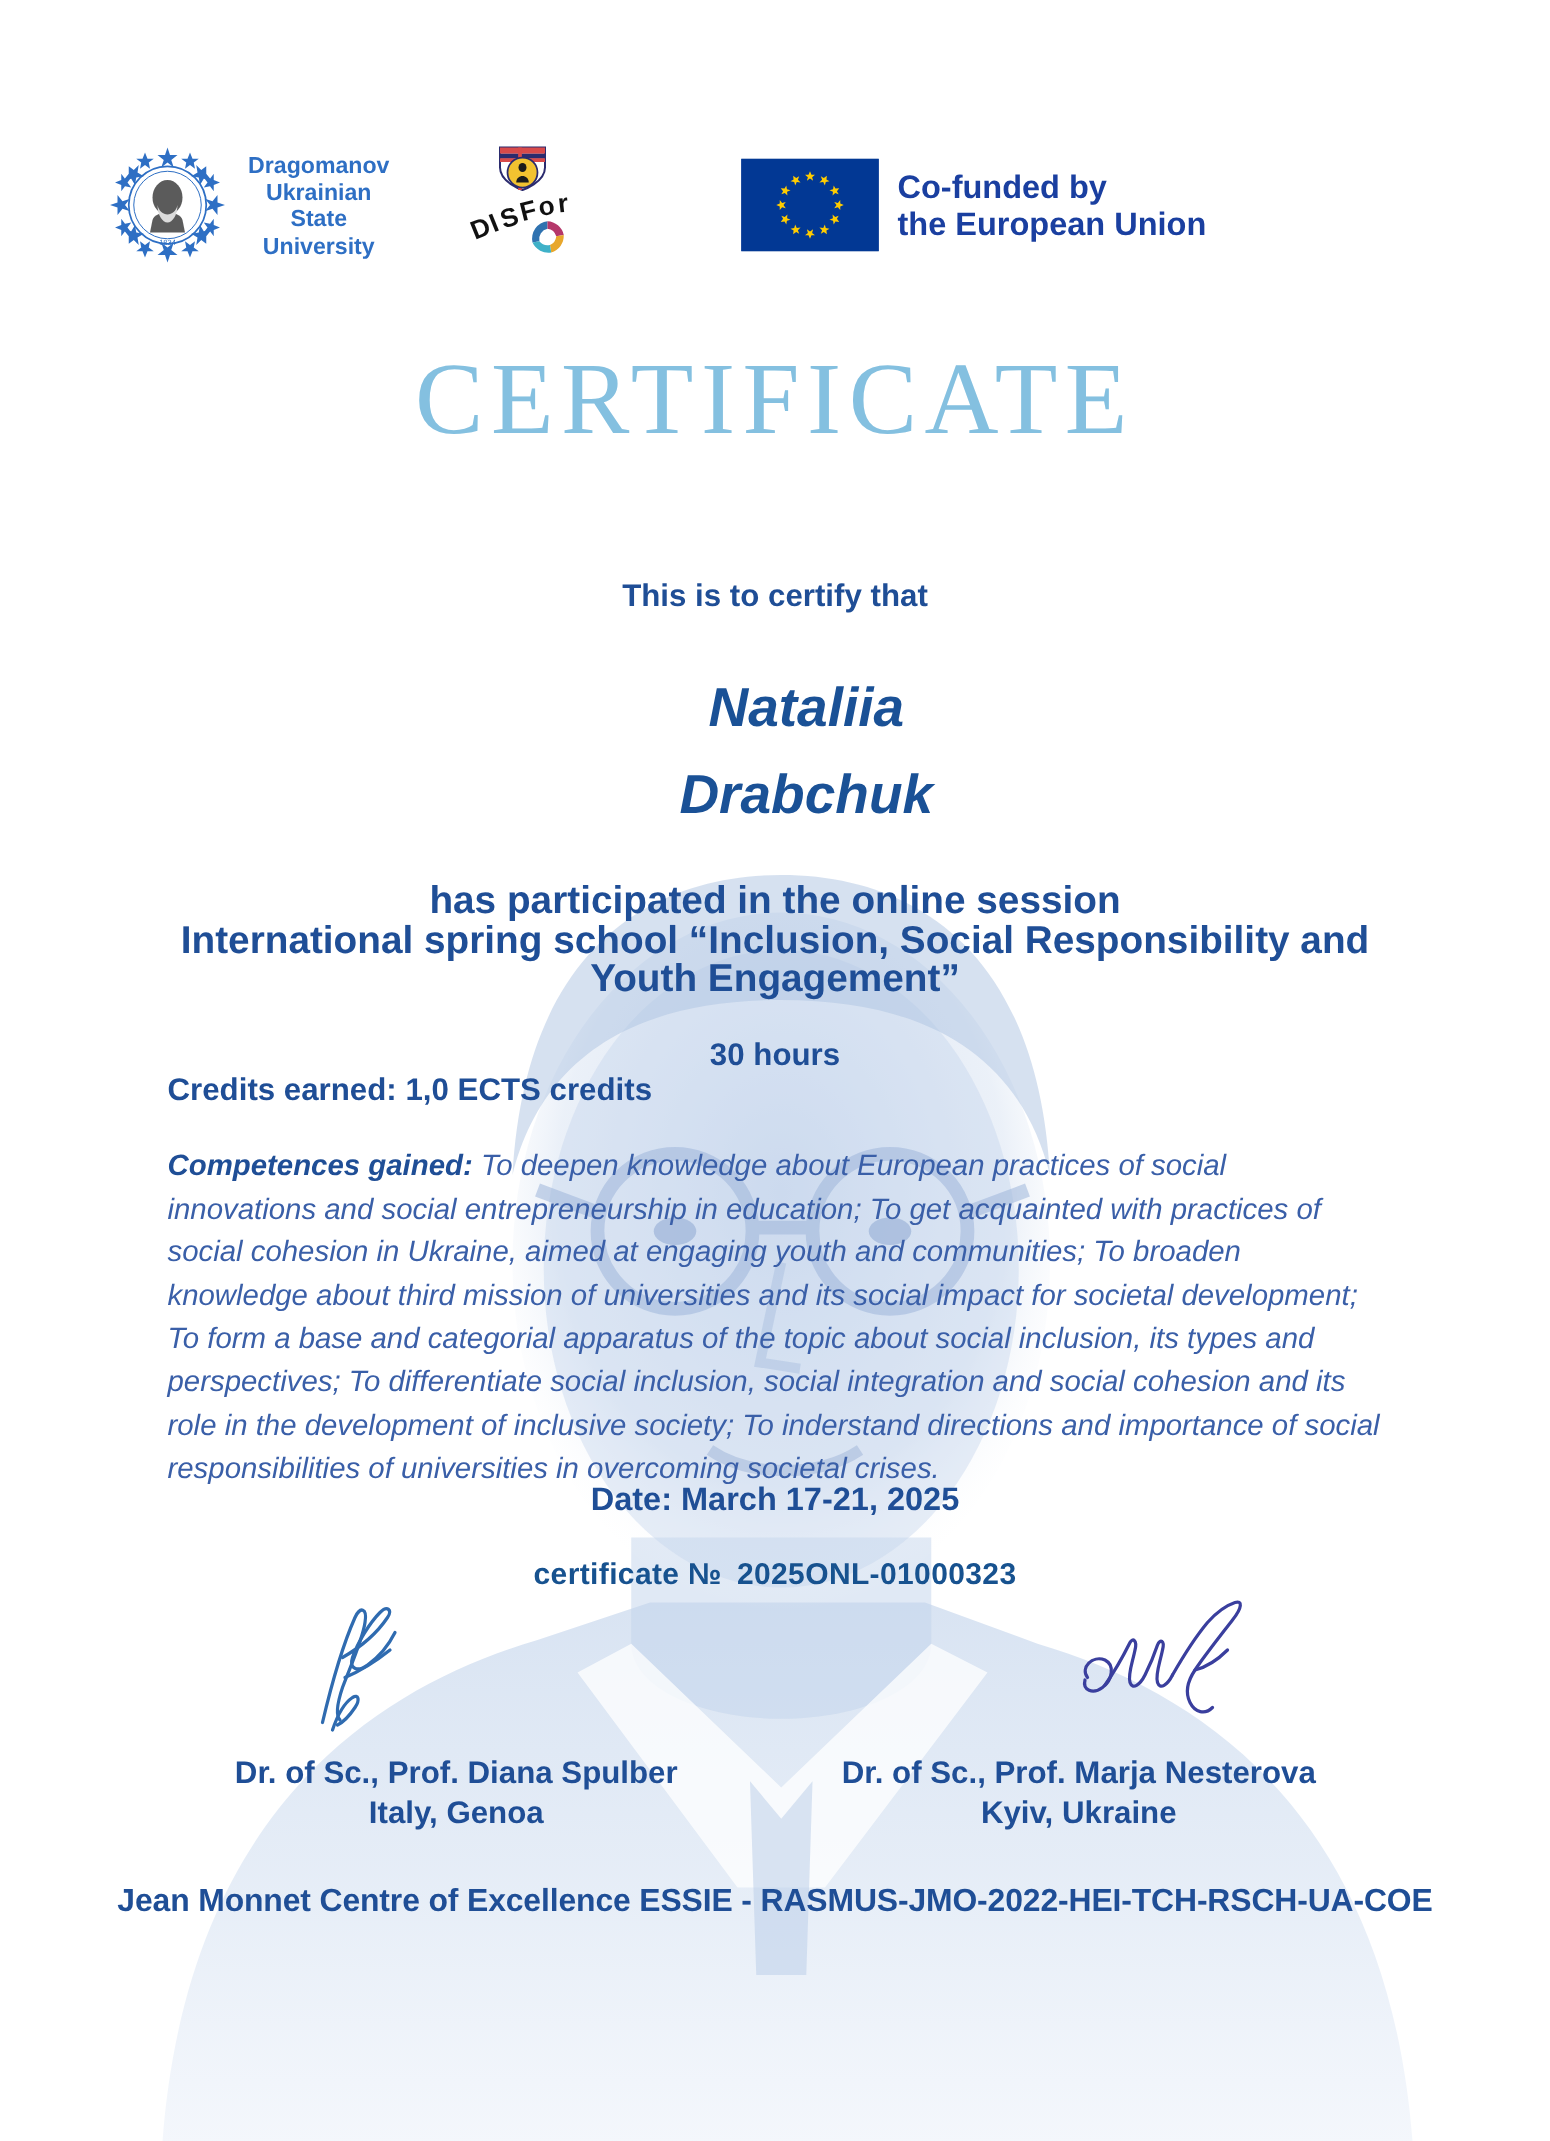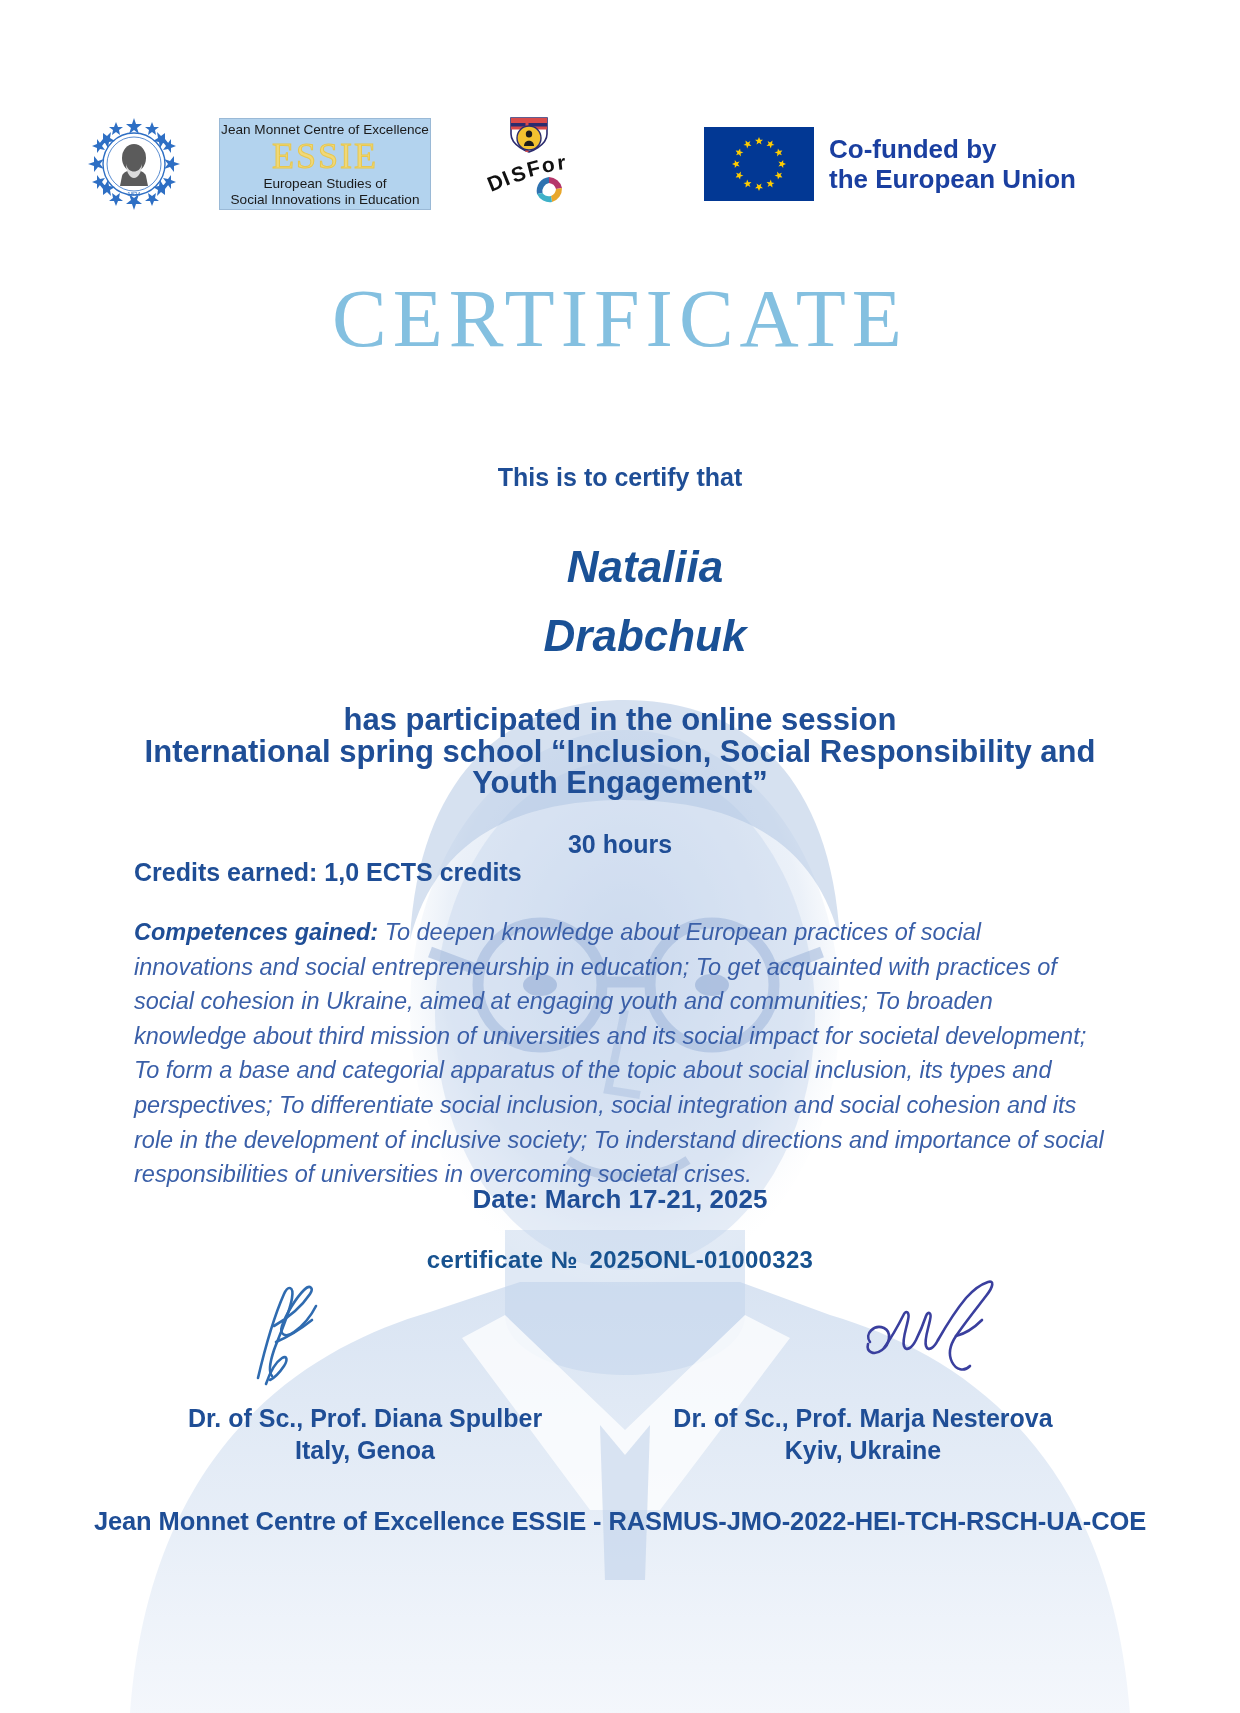--- a/index.html
+++ b/index.html
@@ -347,30 +347,28 @@
           <circle cx="48" cy="48" r="27" fill="none" stroke="#2e6fc4" stroke-width="0.8"></circle>
 
           <g fill="#4a4a4a" opacity="0.9">
             <ellipse cx="48" cy="42" rx="12" ry="14"></ellipse>
             <path d="M36 60 C38 52 58 52 60 60 L62 70 L34 70 Z"></path>
             <path d="M40 48 C42 58 54 58 56 48 C56 56 52 62 48 62 C44 62 40 56 40 48 Z" fill="#d8d8d8"></path>
           </g>
           <text x="48" y="80" text-anchor="middle" font-size="6" fill="#2e6fc4" font-family="Liberation Sans, sans-serif">1834</text>
         </svg>
       </div>
-    </div>
-
-    <div class="logo-essie">
-      <div class="essie-top">Jean Monnet Centre of Excellence</div>
-      <div class="essie-word">ESSIE</div>
-      <div class="essie-bottom">
-        <div>European Studies of</div>
-        <div>Social Innovations in Education</div>
+      <div class="dragomanov-text">
+        <div>Dragomanov</div>
+        <div>Ukrainian</div>
+        <div>State</div>
+        <div>University</div>
       </div>
     </div>
+
 
     <div class="logo-disfor">
       <svg width="120" height="100" viewBox="0 0 120 100" aria-hidden="true">
 
         <g>
           <path d="M36 4 H72 V20 C72 32 54 38 54 38 C54 38 36 32 36 20 Z" fill="#ffffff" stroke="#2b2b6e" stroke-width="1.6"></path>
           <rect x="36" y="4" width="36" height="5" fill="#d94a4a"></rect>
           <rect x="36" y="9" width="36" height="4" fill="#2b2b6e"></rect>
           <path d="M52 4 v34 M36 14 h36" stroke="#d94a4a" stroke-width="3" fill="none"></path>
           <circle cx="54" cy="24" r="12" fill="#f2c230" stroke="#2b2b6e" stroke-width="1.4"></circle>

